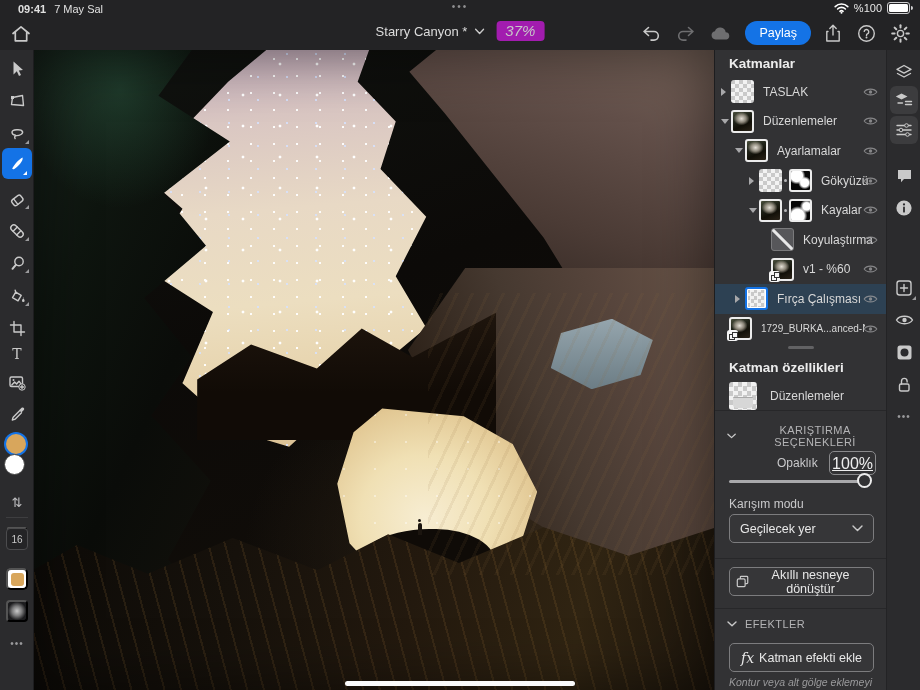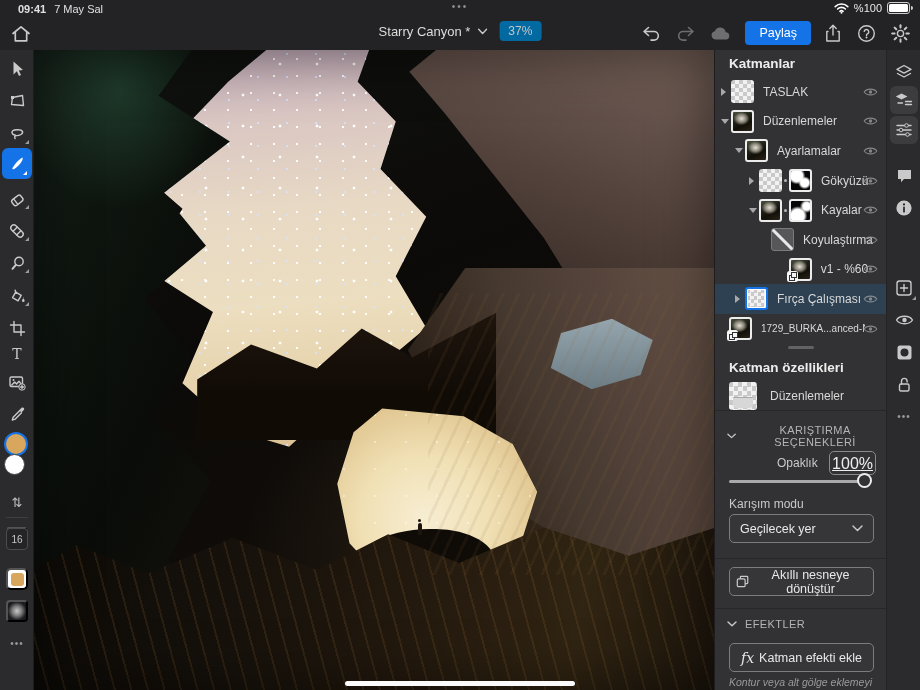--- a/index.html
+++ b/index.html
@@ -24,25 +24,25 @@
   .battery i{position:absolute;inset:1px;background:#fff;border-radius:1.5px;}
   .battery::after{content:'';position:absolute;right:-3.5px;top:2.5px;width:2px;height:4px;
                   background:#cfcfd1;border-radius:0 2px 2px 0;}
 
   
   #appbar{position:absolute;top:18px;left:0;right:0;height:32px;}
   .home-btn{position:absolute;left:10px;top:4px;width:26px;height:24px;background:none;border:none;padding:0;cursor:pointer;}
   .ab-center{position:absolute;left:50%;transform:translateX(-50%);top:3px;display:flex;align-items:center;gap:12px;}
   .doc-title{display:flex;align-items:center;gap:7px;background:none;border:none;color:#dcdcdc;
              font-size:13px;font-family:inherit;padding:0;cursor:pointer;}
-  .zoom-badge{height:20px;line-height:20px;padding:0 9px;background:#0369a1;border-radius:4px;
-              font-size:12px;color:#c6c6c8;}
+  .zoom-badge{height:20px;line-height:20px;padding:0 9px;background:#a21caf;border-radius:4px;
+              font-size:15px;color:#c6c6c8;font-style:italic;}
   .ab-right{position:absolute;right:8px;top:1px;display:flex;align-items:center;gap:11px;height:28px;}
   .icon-btn{background:none;border:none;padding:2px;cursor:pointer;}
-  .share-pill{height:24px;padding:0 14px;border:none;border-radius:4px;background:#1473e6;
+  .share-pill{height:24px;padding:0 14px;border:none;border-radius:12px;background:#1473e6;
               color:#fff;font-size:12.5px;font-family:inherit;cursor:pointer;}
 
   
   #canvas{position:absolute;left:34px;top:50px;width:680px;height:640px;background:#0b0907;overflow:hidden;}
   #canvas>div{position:absolute;}
   .art-base{inset:0;background:
      radial-gradient(90% 60% at 85% 78%, #382b1c 0%, rgba(20,14,8,0) 60%),
      linear-gradient(160deg,#101310 0%,#0c0a08 40%,#140f09 100%);}
   .art-sky-top{left:14%;top:0;width:56%;height:62%;
      clip-path:polygon(36% 0,63% 0,60% 8%,70% 18%,66% 30%,78% 42%,70% 57%,78% 70%,58% 86%,42% 100%,28% 96%,14% 84%,22% 66%,4% 55%,14% 40%,2% 30%,16% 18%,26% 8%);
@@ -461,21 +461,21 @@
         <div class="layer-row" style="padding-left: 56px;">
           <span class="thumb curves"></span>
           <span class="lname">Koyulaştırma</span>
           <button class="eye">
             <svg width="15" height="12" viewBox="0 0 15 12">
               <path d="M1.2 6 C3.6 2.2 11.4 2.2 13.8 6 C11.4 9.8 3.6 9.8 1.2 6 Z" fill="none" stroke="#9b9b9d" stroke-width="1.1"></path>
               <circle cx="7.5" cy="6" r="1.7" fill="#9b9b9d"></circle>
             </svg>
           </button>
         </div>
-        <div class="layer-row" style="padding-left: 56px; justify-content: center;">
+        <div class="layer-row" style="padding-left: 56px;">
           <span class="thumb photo">
             <span class="so-badge"></span>
           </span>
           <span class="lname">v1 - %60</span>
           <button class="eye">
             <svg width="15" height="12" viewBox="0 0 15 12">
               <path d="M1.2 6 C3.6 2.2 11.4 2.2 13.8 6 C11.4 9.8 3.6 9.8 1.2 6 Z" fill="none" stroke="#9b9b9d" stroke-width="1.1"></path>
               <circle cx="7.5" cy="6" r="1.7" fill="#9b9b9d"></circle>
             </svg>
           </button>

